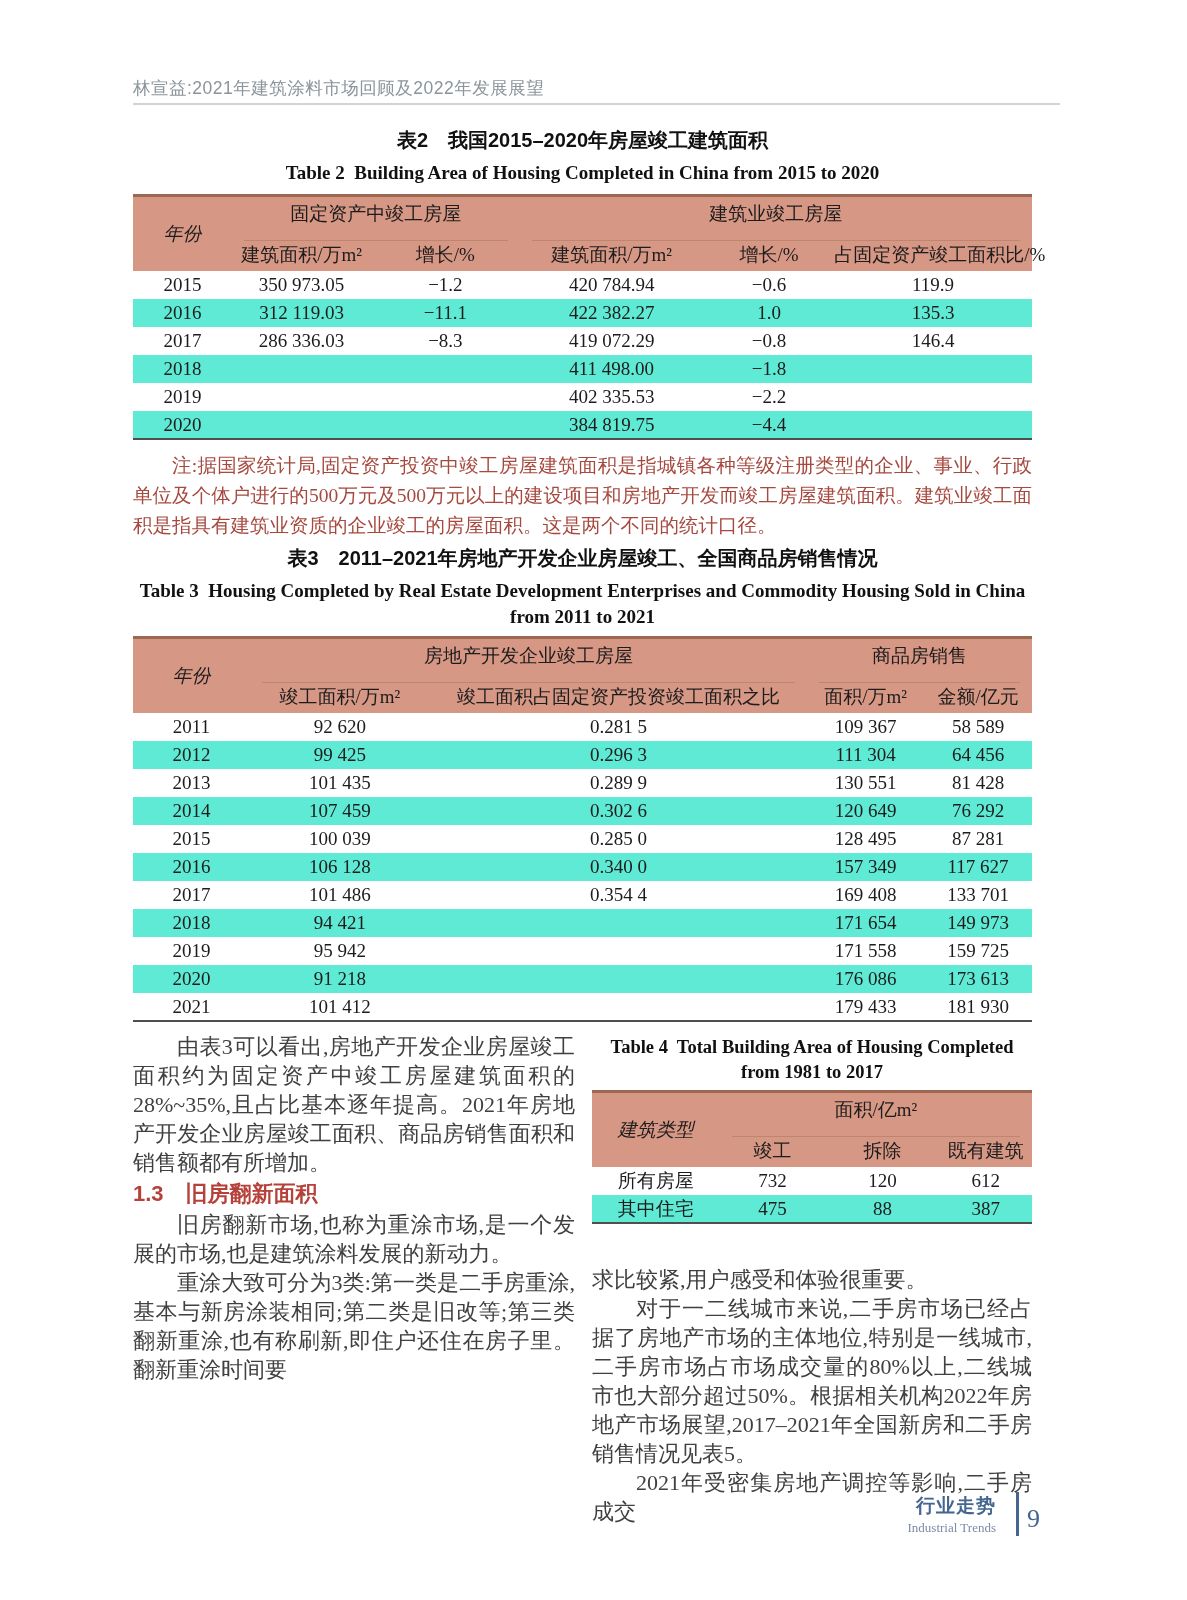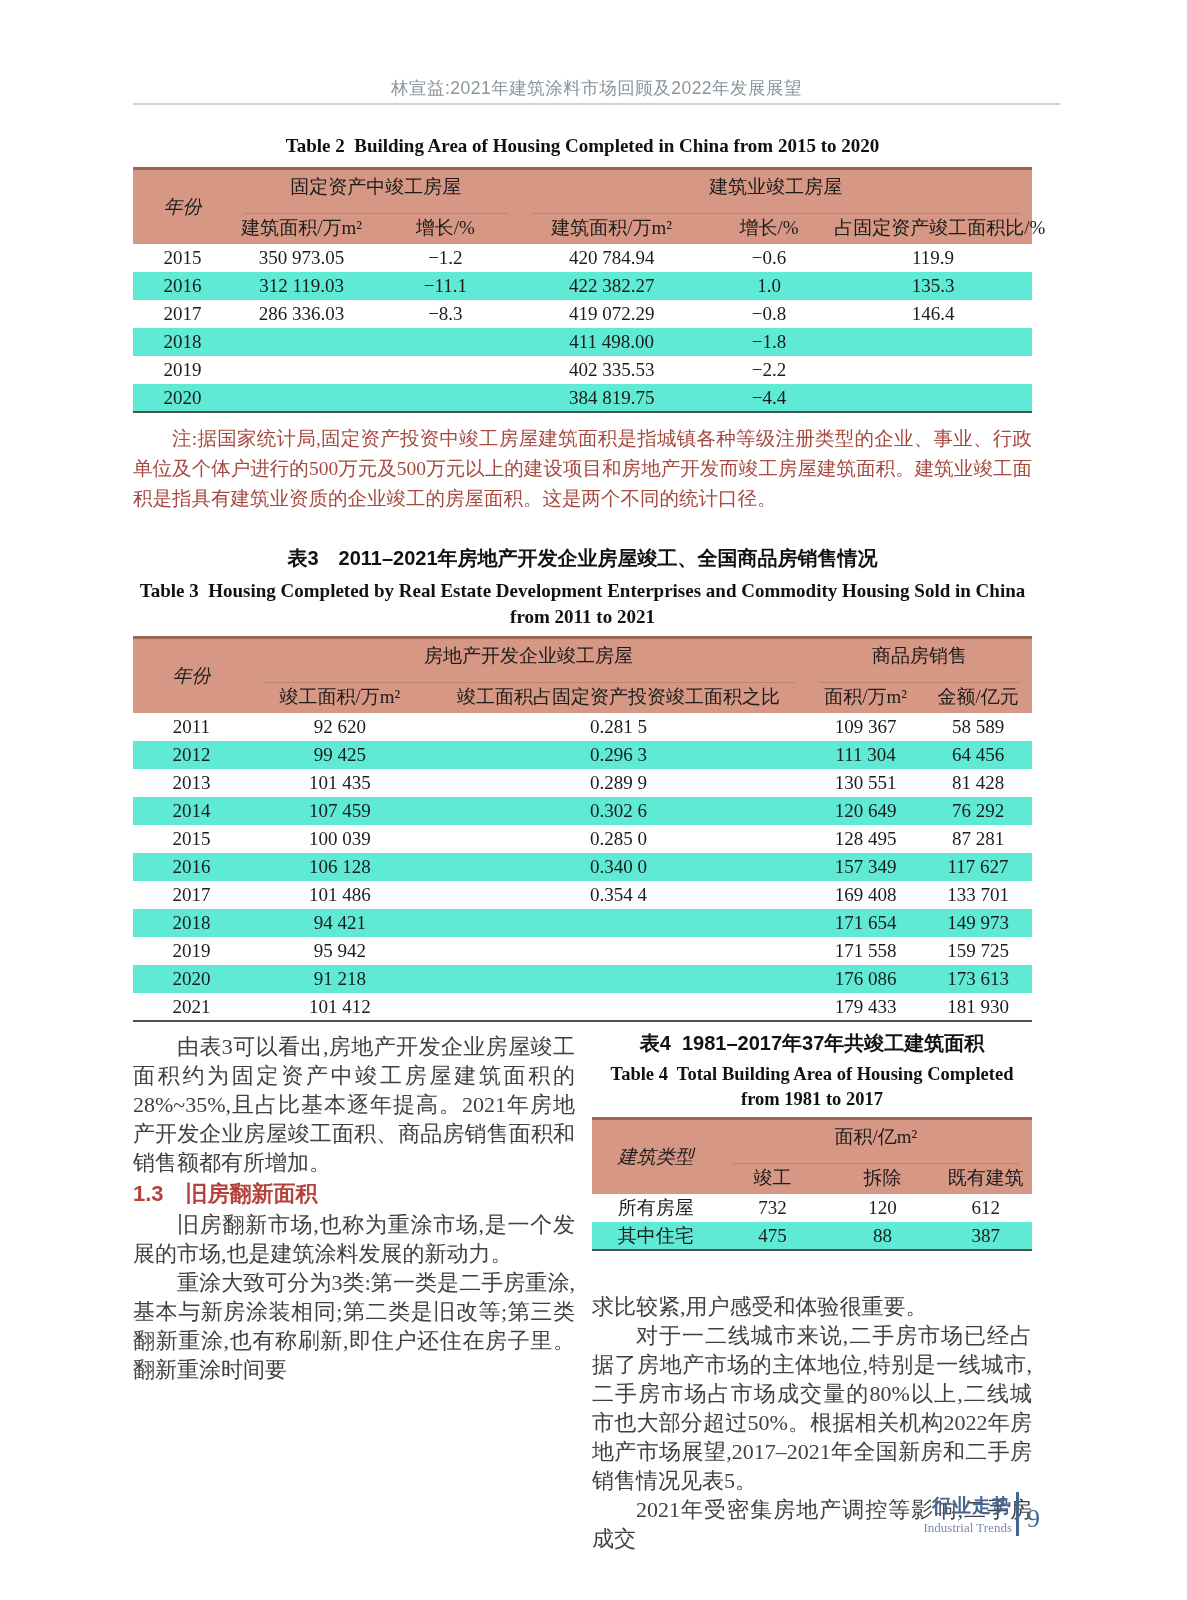--- a/index.html
+++ b/index.html
@@ -5,21 +5,21 @@
   * { margin:0; padding:0; box-sizing:border-box; }
   html,body { background:#ffffff; }
   .page {
     position:relative; width:1187px; height:1600px; margin:0 auto;
     background:#ffffff; overflow:hidden;
     font-family:"Liberation Serif","DejaVu Serif",serif; color:#1c1c1c;
   }
   
   .running-head {
     position:absolute; top:76px; left:133px; right:127px;
-    text-align:center; font-size:17.5px; color:#8b949b; letter-spacing:.5px;
+    text-align:left; font-size:17.5px; color:#8b949b; letter-spacing:.5px;
     font-family:"Liberation Sans","DejaVu Sans",sans-serif;
   }
   .head-rule { position:absolute; top:103px; left:133px; right:127px; height:2px; background:#cfd4d6; }
 
   
   .sec { position:absolute; left:133px; width:899px; }
   .cap-cn {
     text-align:center; font-weight:bold; font-size:20px; color:#111;
     font-family:"Liberation Sans","DejaVu Sans",sans-serif; white-space:pre-wrap;
   }
@@ -51,35 +51,36 @@
   .body-text p.no-indent { text-indent:0; }
   .sub-heading {
     font-family:"Liberation Sans","DejaVu Sans",sans-serif;
     color:#b5413a; font-size:22px; font-weight:bold; line-height:30px; margin:2px 0 1px 0;
   }
   .cap-en.small { font-size:18.5px; line-height:25px; margin-top:5px;font-family:Liberation Serif, serif; }
   .rt { margin-top:41px; }
 
   
   .page-footer { position:absolute; top:1492px; right:147px; display:flex; align-items:center; }
-  .footer-labels { text-align:right; margin-right:4px; }
+  .footer-labels { text-align:right; margin-right:20px; }
   .footer-cn { font-family:"Liberation Sans","DejaVu Sans",sans-serif; font-weight:bold; font-size:19px; color:#44658f; letter-spacing:1px; }
   .footer-en { font-size:13px; color:#7b8ca6; margin-top:1px; }
   .footer-bar { width:3px; height:44px; background:#44658f; margin-right:8px; }
   .footer-page { font-size:26px; color:#44658f; padding-top:10px; }
 </style>
 </head>
 <body>
 
 <div class="page">
 
   <div class="running-head">林宣益:2021年建筑涂料市场回顾及2022年发展展望</div>
   <div class="head-rule"></div>
 
   <section class="sec" style="top:127px">
+    <div class="cap-cn">表2　我国2015–2020年房屋竣工建筑面积</div>
     <div class="cap-en">Table 2  Building Area of Housing Completed in China from 2015 to 2020</div>
     <table class="data">
       <colgroup>
         <col style="width:11%">
           <col style="width:15.5%">
           <col style="width:16.5%">
         <col style="width:20.5%">
           <col style="width:14.5%">
           <col style="width:22%">
       </colgroup>
@@ -266,21 +267,20 @@
   </section>
 
   <div class="col body-text" style="left:133px; top:1032px; width:442px">
     <p>由表3可以看出,房地产开发企业房屋竣工面积约为固定资产中竣工房屋建筑面积的28%~35%,且占比基本逐年提高。2021年房地产开发企业房屋竣工面积、商品房销售面积和销售额都有所增加。</p>
     <h3 class="sub-heading">1.3　旧房翻新面积</h3>
     <p>旧房翻新市场,也称为重涂市场,是一个发展的市场,也是建筑涂料发展的新动力。</p>
     <p>重涂大致可分为3类:第一类是二手房重涂,基本与新房涂装相同;第二类是旧改等;第三类翻新重涂,也有称刷新,即住户还住在房子里。翻新重涂时间要</p>
   </div>
 
   <div class="col" style="left:592px; top:1030px; width:440px">
-    <div class="cap-cn">表4  1981–2017年37年共竣工建筑面积</div>
     <div class="cap-en small">Table 4  Total Building Area of Housing Completed from 1981 to 2017</div>
     <table class="data" style="margin-top:5px">
       <colgroup>
         <col style="width:29%">
           <col style="width:24%">
           <col style="width:26%">
           <col style="width:21%">
       </colgroup>
       <thead>
         <tr>

